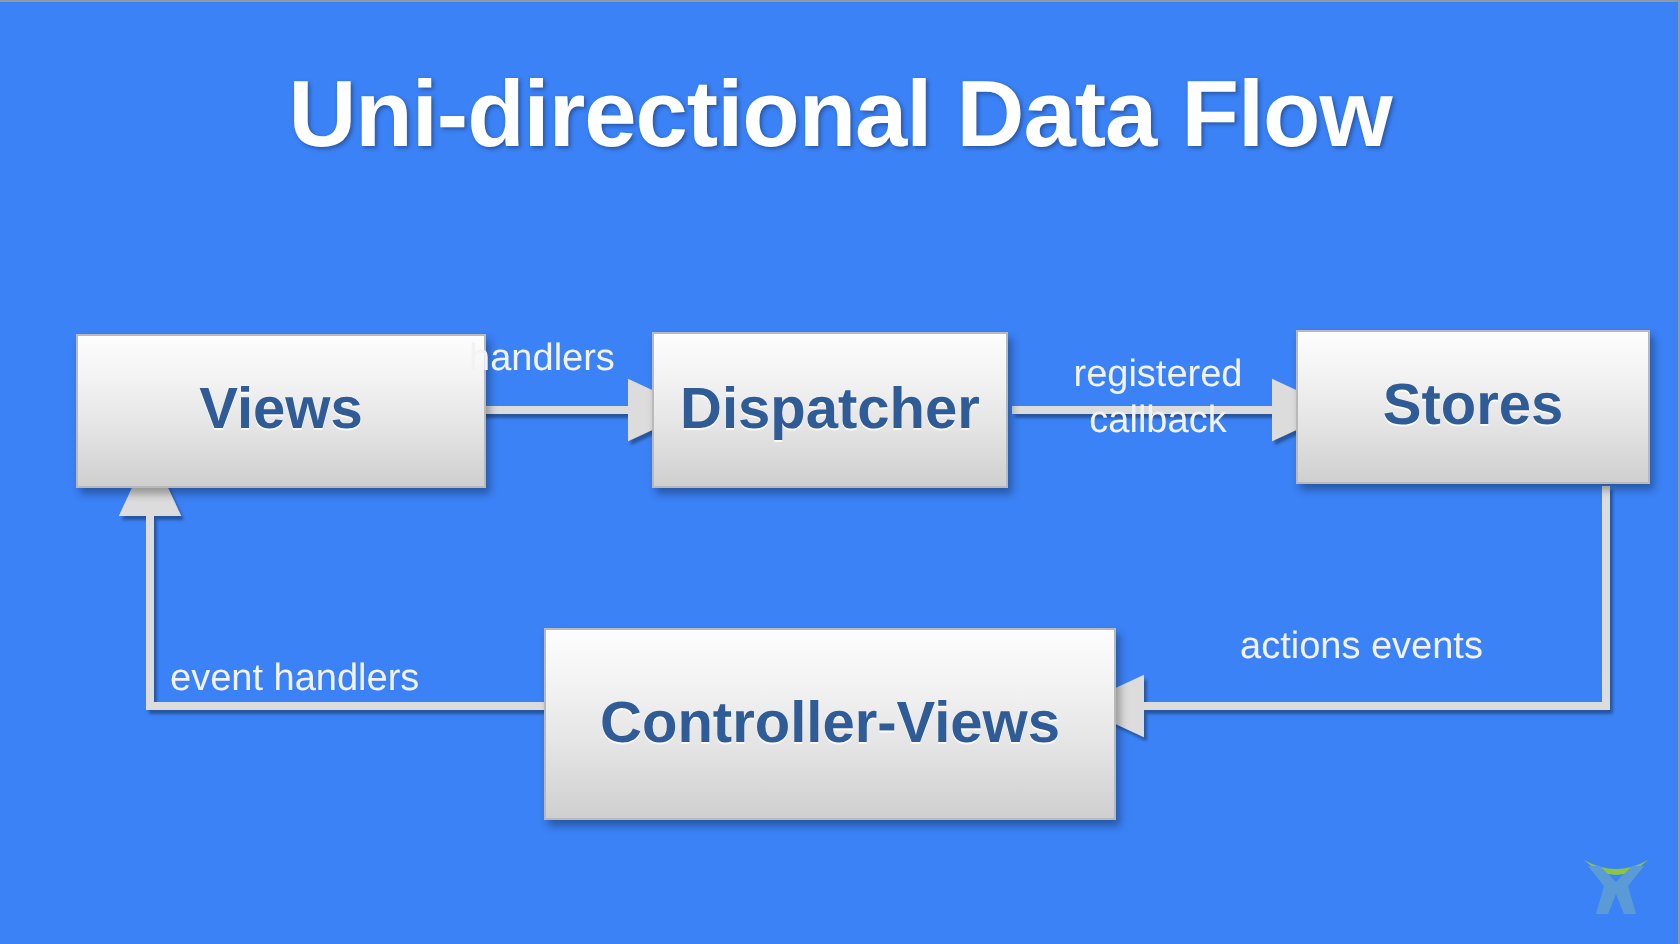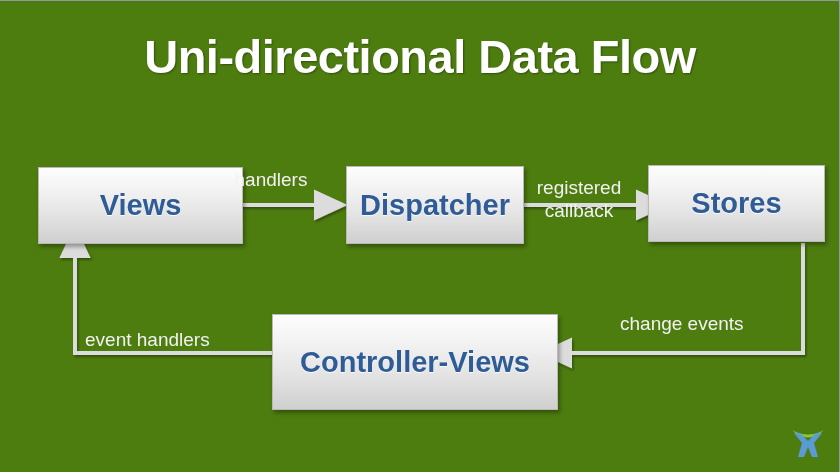--- a/index.html
+++ b/index.html
@@ -4,21 +4,21 @@
 <style>
   html, body {
     margin: 0;
     padding: 0;
     background: #1c3f5e;
   }
   #slide {
     position: relative;
     width: 840px;
     height: 472px;
-    background: #4d7c0f;
+    background: #3b82f6;
     overflow: hidden;
     font-family: "Liberation Sans", sans-serif;
     box-sizing: border-box;
     border-top: 1px solid #8e9aa4;
     border-right: 1px solid #8e9aa4;
   }
 
   
   #title {
     position: absolute;
@@ -48,21 +48,21 @@
     color: #2f5c96;
     font-weight: bold;
     display: flex;
     align-items: center;
     justify-content: center;
     box-sizing: border-box;
     text-shadow: 0 1px 0 rgba(255,255,255,0.8);
     z-index: 3;
   }
   #node-views      { left: 38px;  top: 166px; width: 205px; height: 77px; font-size: 29px; }
-  #node-dispatcher { left: 346px; top: 165px; width: 178px; height: 78px; font-size: 29px; }
+  #node-dispatcher { left: 326px; top: 165px; width: 178px; height: 78px; font-size: 29px; }
   #node-stores     { left: 648px; top: 164px; width: 177px; height: 77px; font-size: 29px; }
   #node-controller { left: 272px; top: 313px; width: 286px; height: 96px; font-size: 29px; }
 
   
   .edge-label {
     position: absolute;
     color: #f2f2f2;
     font-size: 19px;
     line-height: 23px;
     white-space: pre-line;
@@ -143,21 +143,21 @@
 
   <div class="node" id="node-controller">
     <span>Controller-Views</span>
   </div>
 
   <div class="edge-label" id="label-actions">handlers</div>
 
   <div class="edge-label" id="label-registered">registered
 callback</div>
 
-  <div class="edge-label" id="label-change">change events</div>
+  <div class="edge-label" id="label-change">actions events</div>
 
   <div class="edge-label" id="label-event">event handlers</div>
 
   <svg id="logo" viewBox="0 0 40 42" xmlns="http://www.w3.org/2000/svg">
     <path d="M4,7 Q20,22 36,7 Q20,16 4,7 Z" fill="#8cc63f"></path>
     <path d="M6,10 L14,20 L10,34 L16,34 L20,24 L24,34 L30,34 L26,20 L34,10
              L28,10 L20,18 L12,10 Z" fill="#5b9bd5"></path>
   </svg>
 
 </div>

